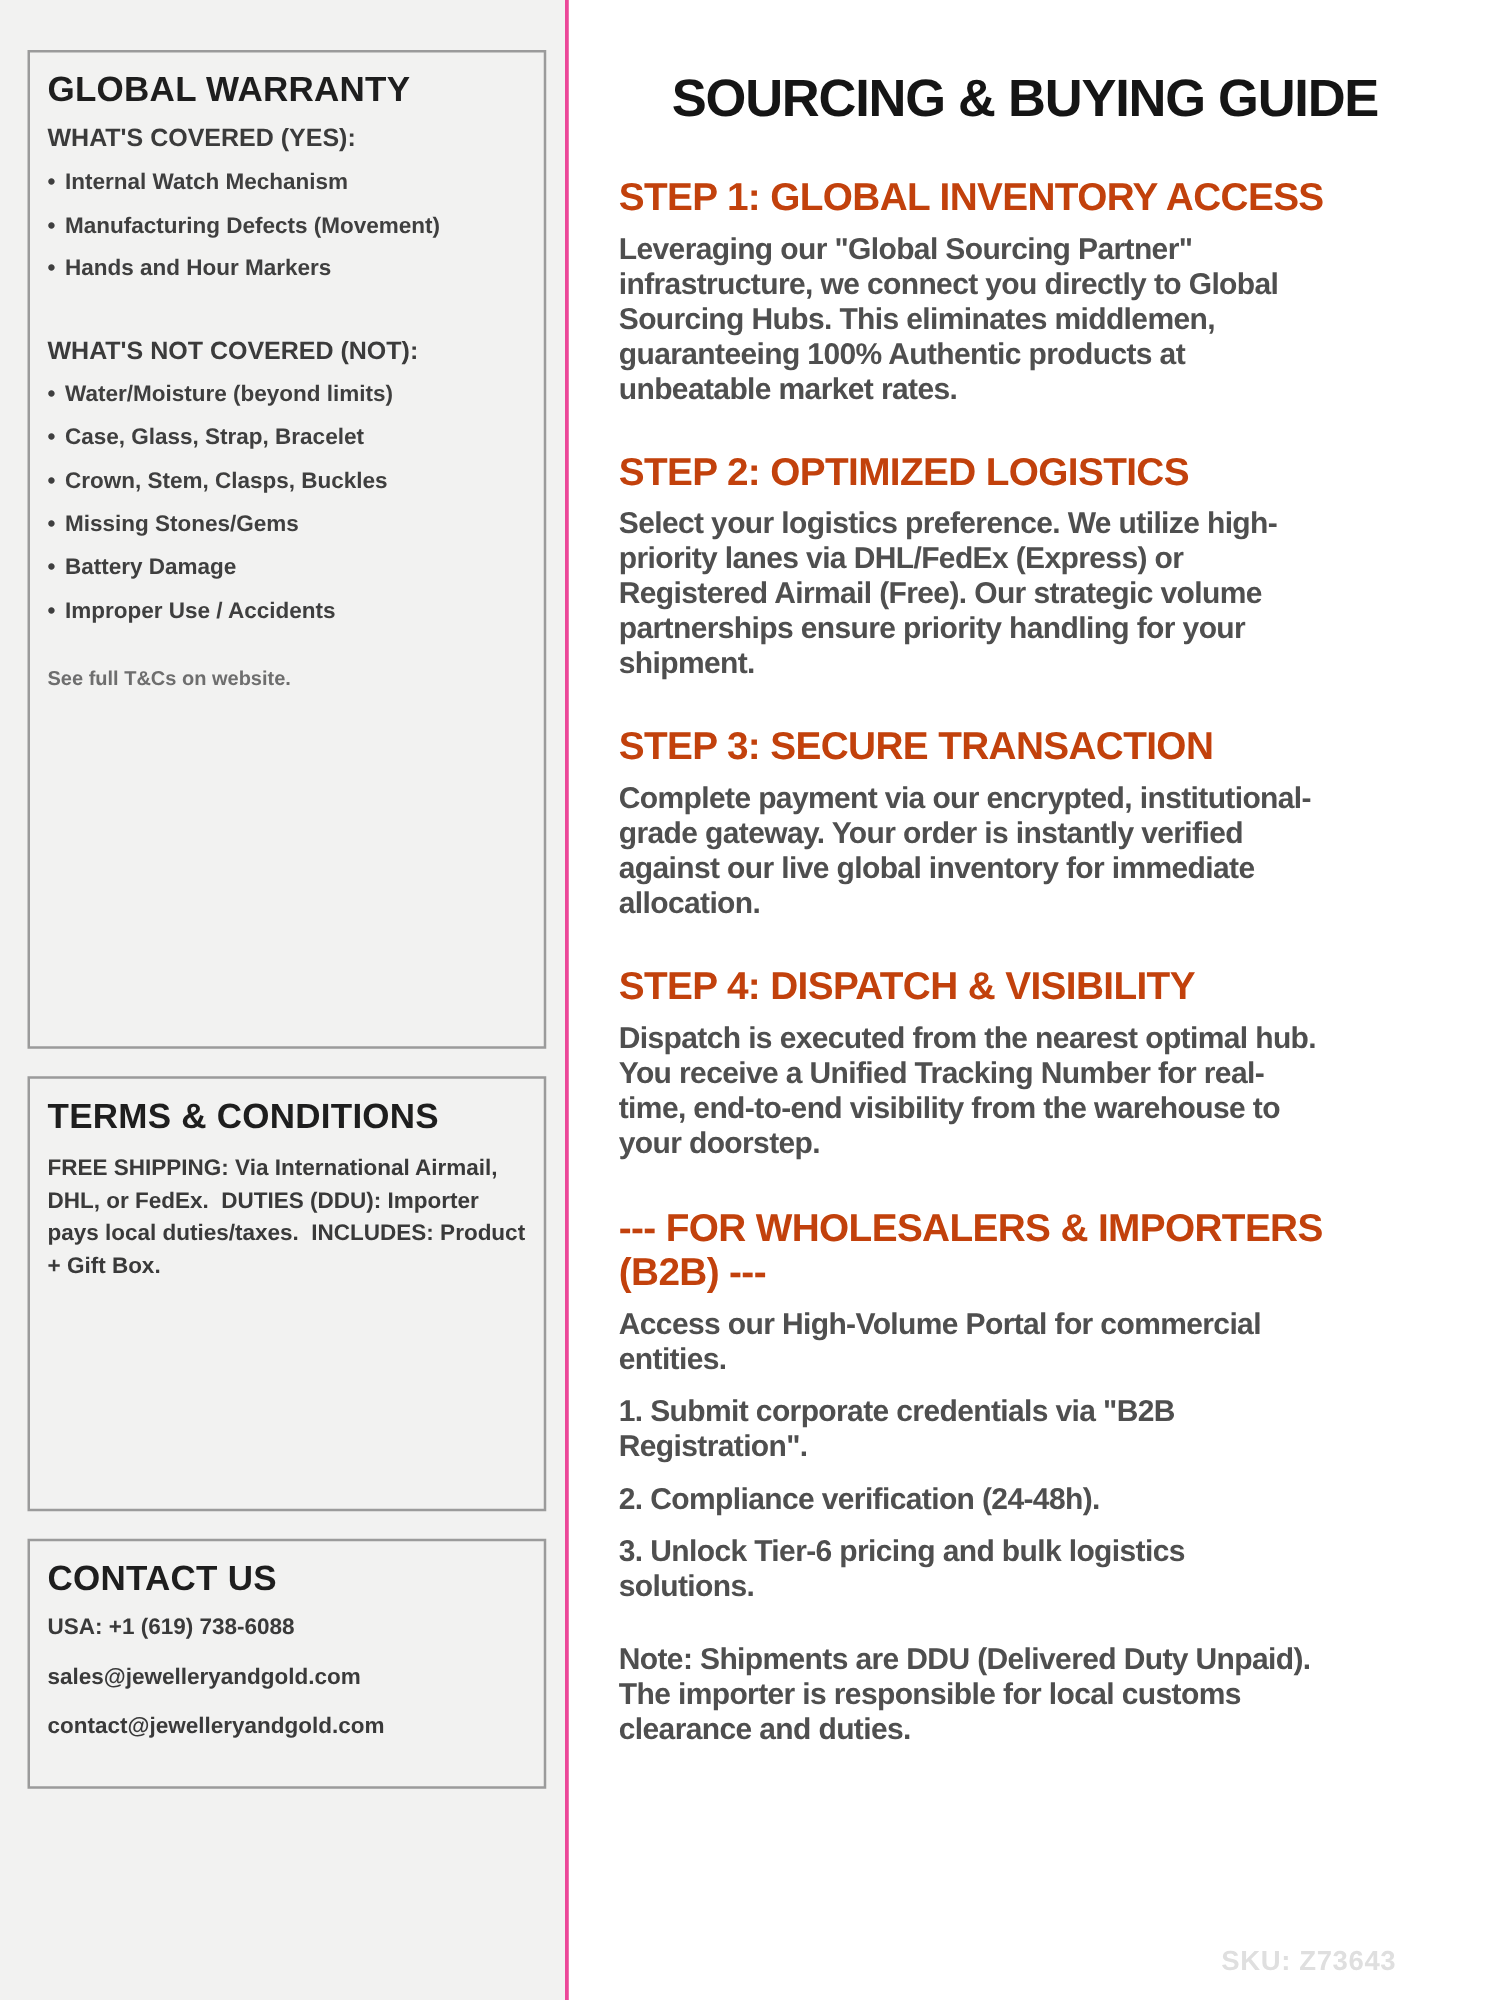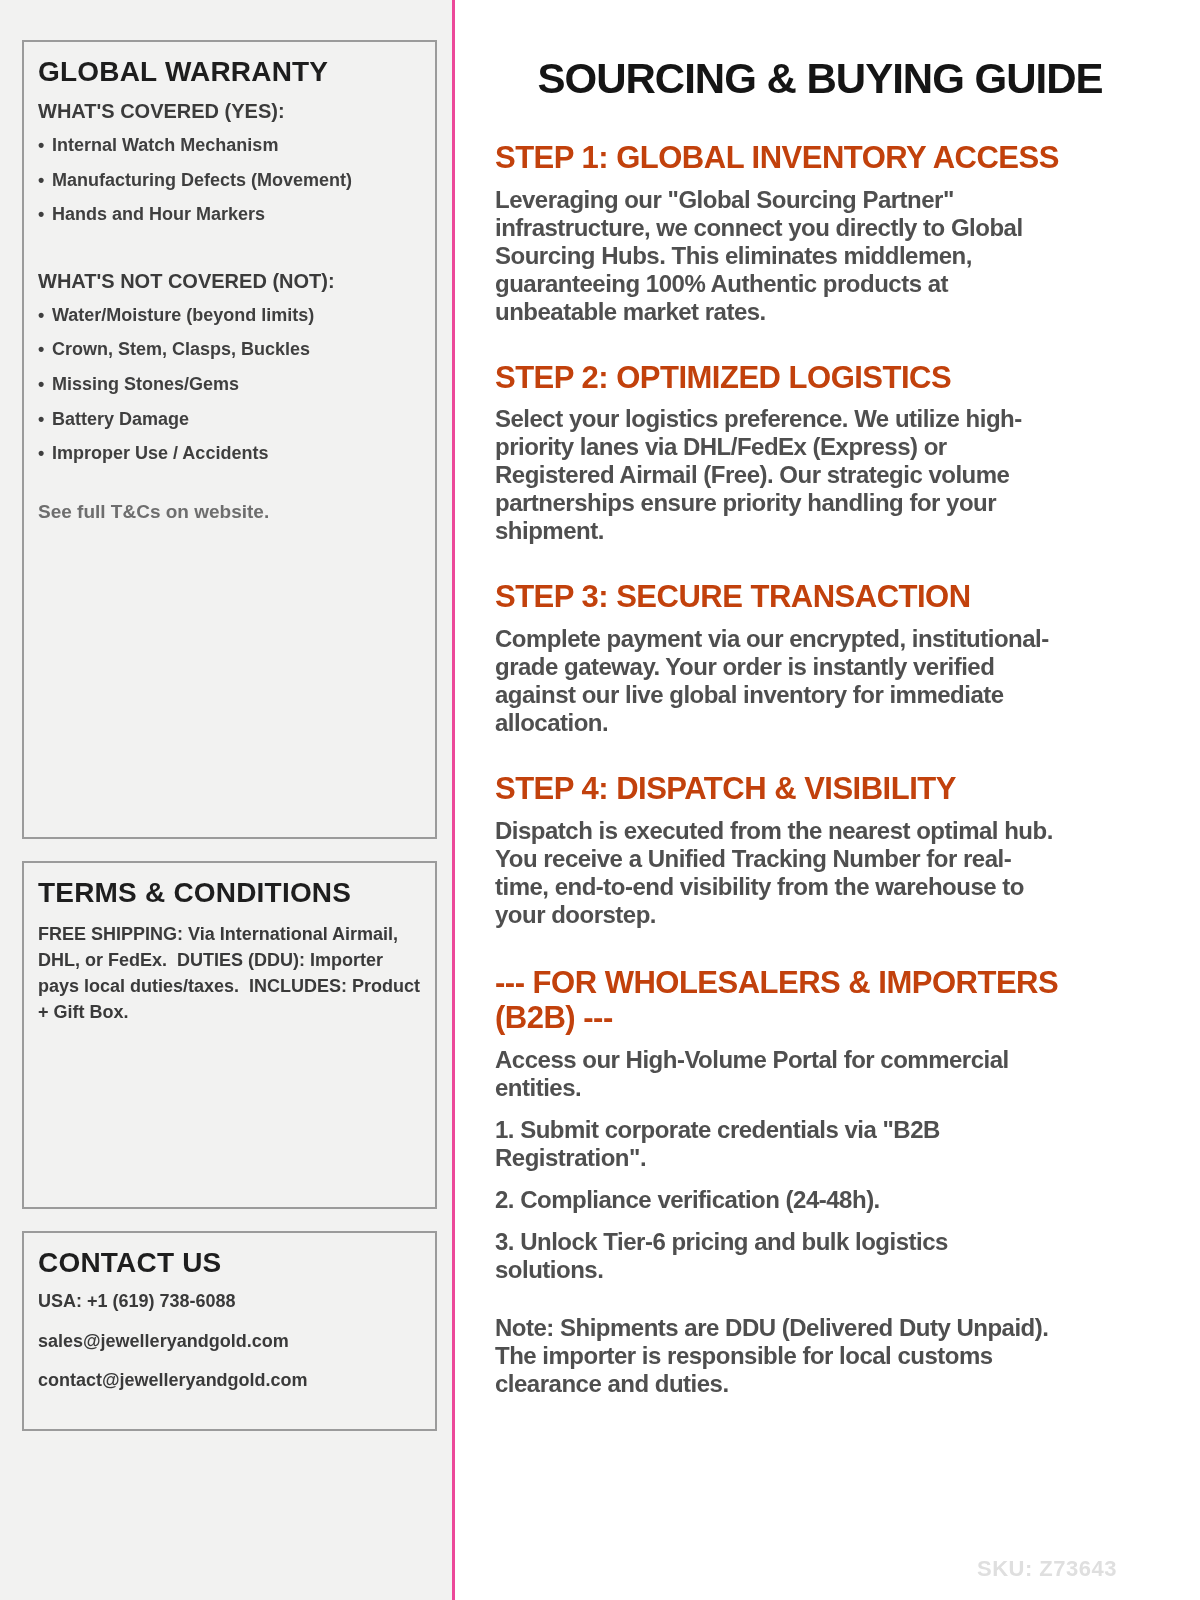--- a/index.html
+++ b/index.html
@@ -56,21 +56,21 @@
     color: #3f3f3f;
   }
   .panel li::before {
     content: "\2022";
     position: absolute;
     left: 0; top: 0;
   }
   .not-covered-heading { margin-top: 44px !important; }
   .footnote {
     margin-top: 36px;
-    font-size: 19px;
+    font-size: 16px;
     font-weight: bold;
     color: #6e6e6e;
   }
   .panel-terms .panel-body {
     font-size: 18px;
     font-weight: bold;
     line-height: 26px;
     color: #3a3a3a;
     white-space: pre-wrap;
   }
@@ -141,20 +141,21 @@
       <h2>GLOBAL WARRANTY</h2>
       <h3>WHAT'S COVERED (YES):</h3>
       <ul>
         <li><span>Internal Watch Mechanism</span></li>
         <li><span>Manufacturing Defects (Movement)</span></li>
         <li><span>Hands and Hour Markers</span></li>
       </ul>
       <h3 class="not-covered-heading">WHAT'S NOT COVERED (NOT):</h3>
       <ul>
         <li><span>Water/Moisture (beyond limits)</span></li>
+        <li><span>Case, Glass, Strap, Bracelet</span></li>
         <li><span>Crown, Stem, Clasps, Buckles</span></li>
         <li><span>Missing Stones/Gems</span></li>
         <li><span>Battery Damage</span></li>
         <li><span>Improper Use / Accidents</span></li>
       </ul>
       <p class="footnote">See full T&amp;Cs on website.</p>
     </section>
 
     <section class="panel panel-terms">
       <h2>TERMS &amp; CONDITIONS</h2>

